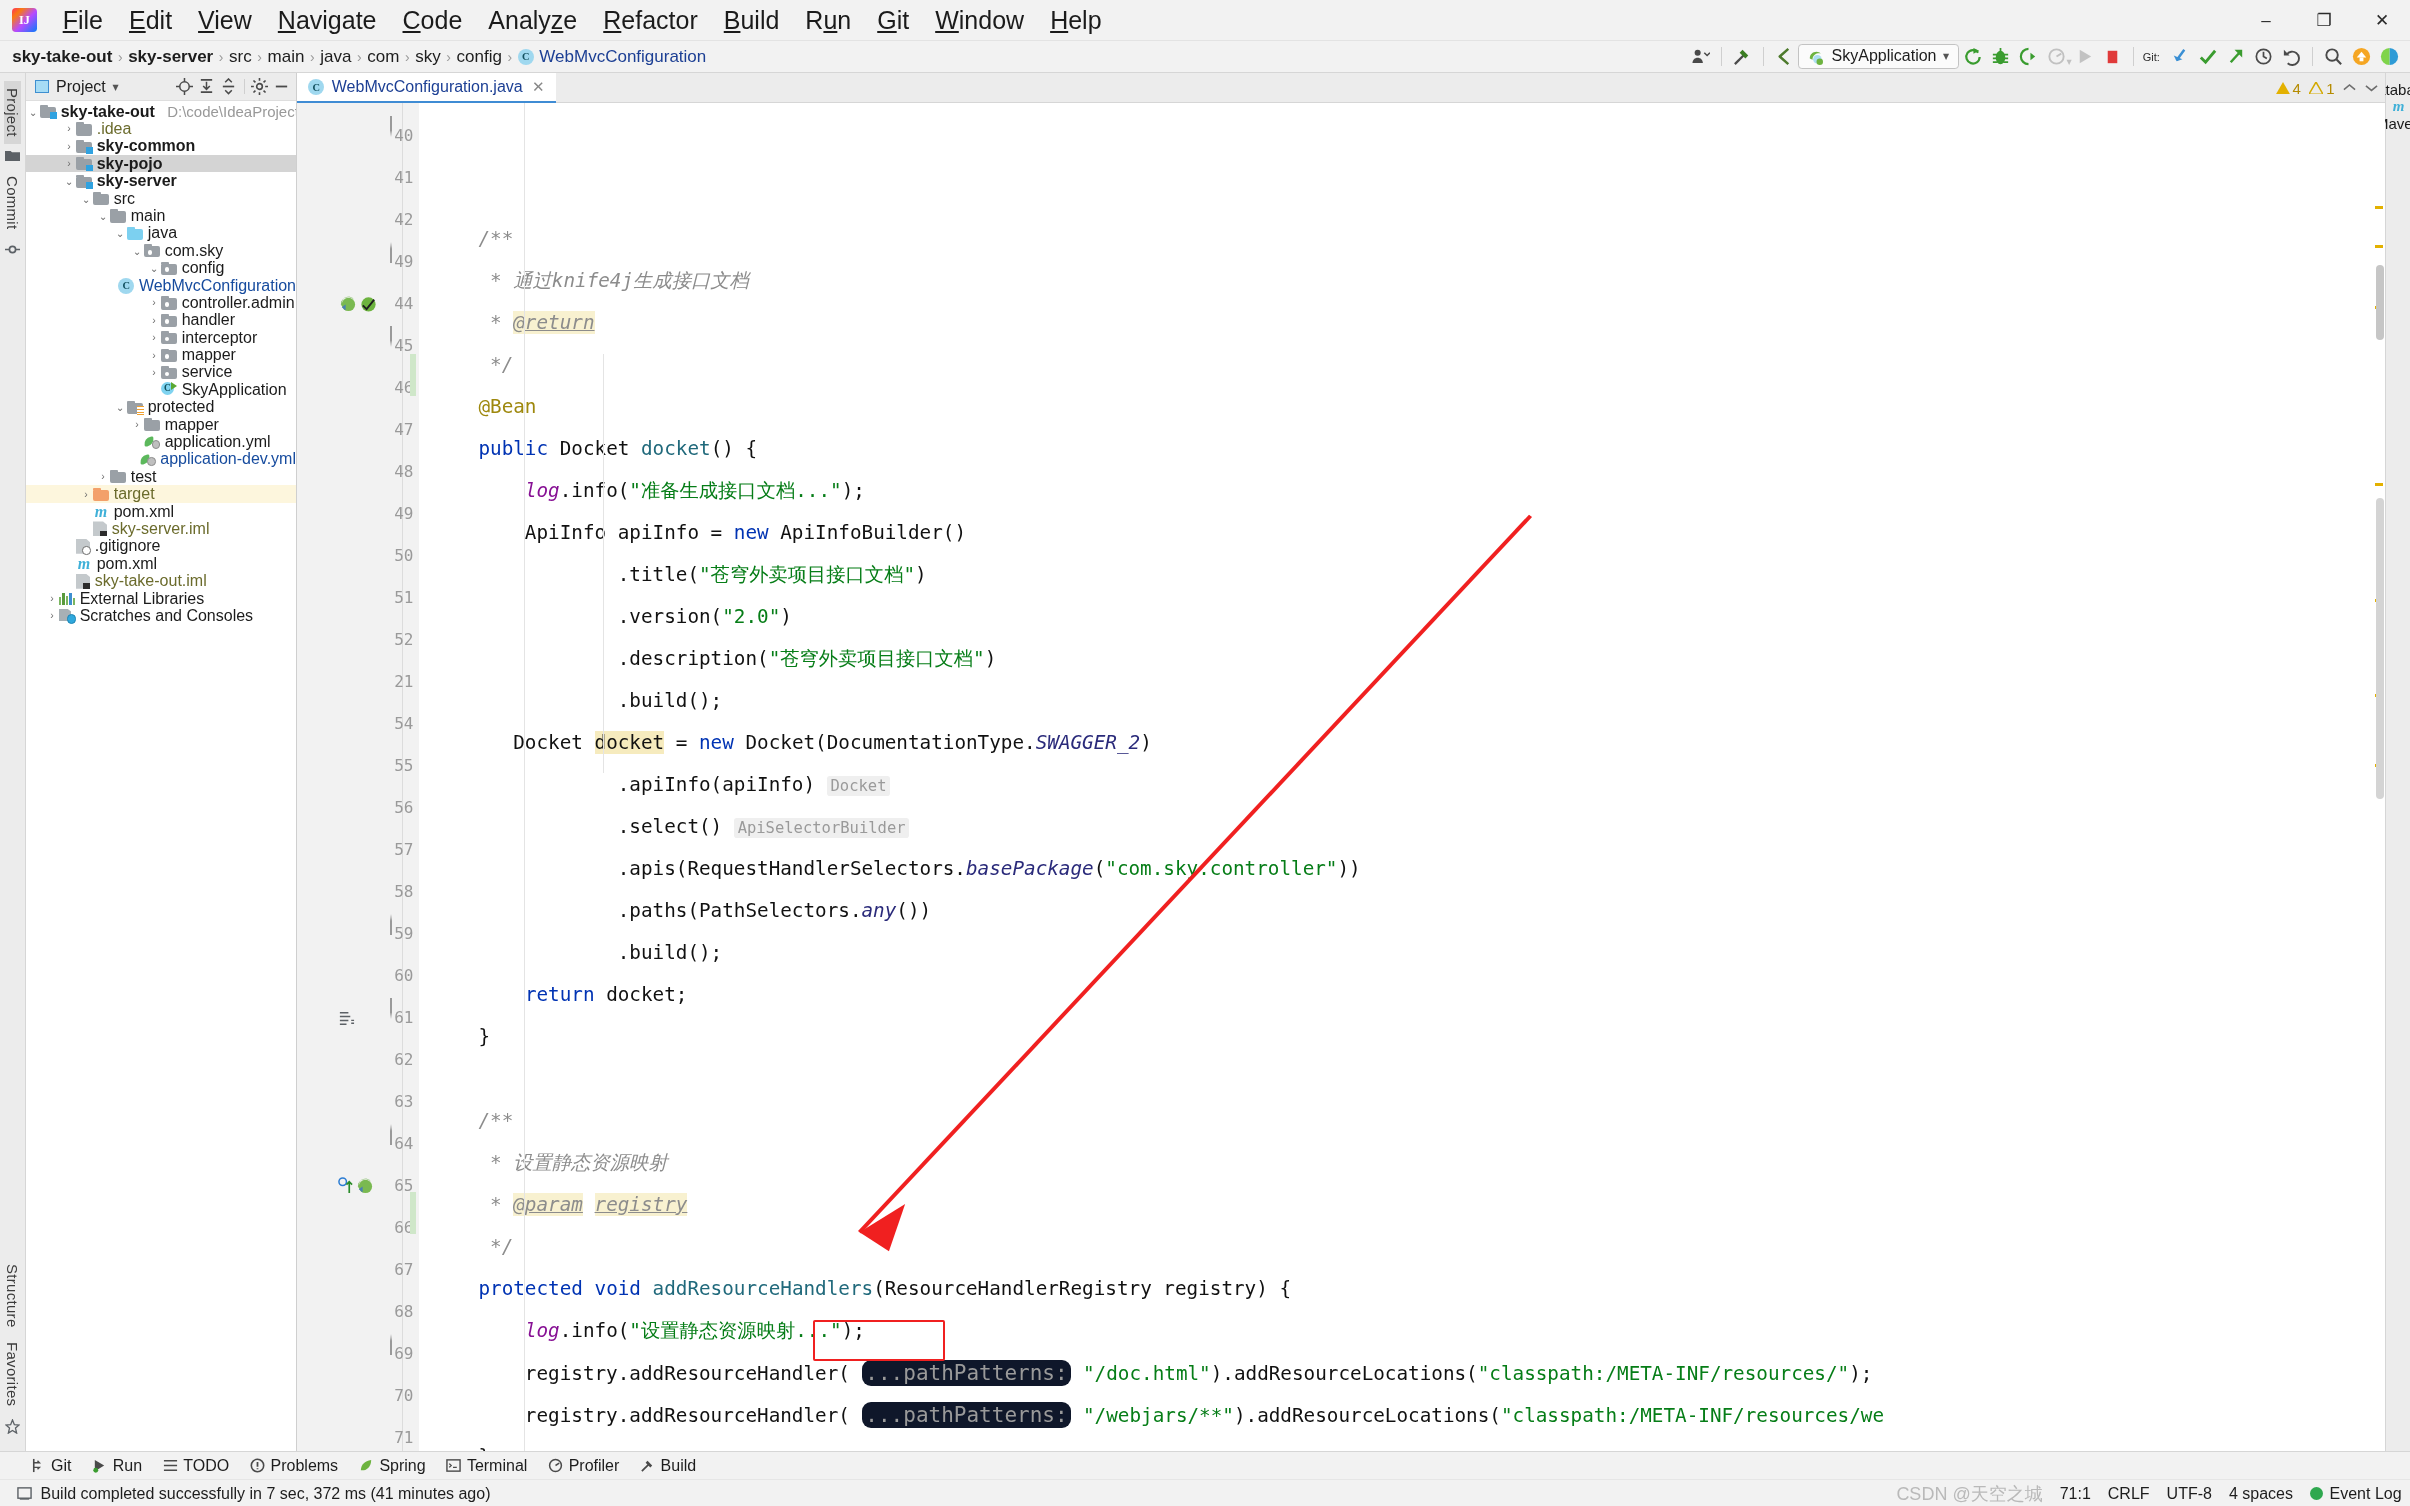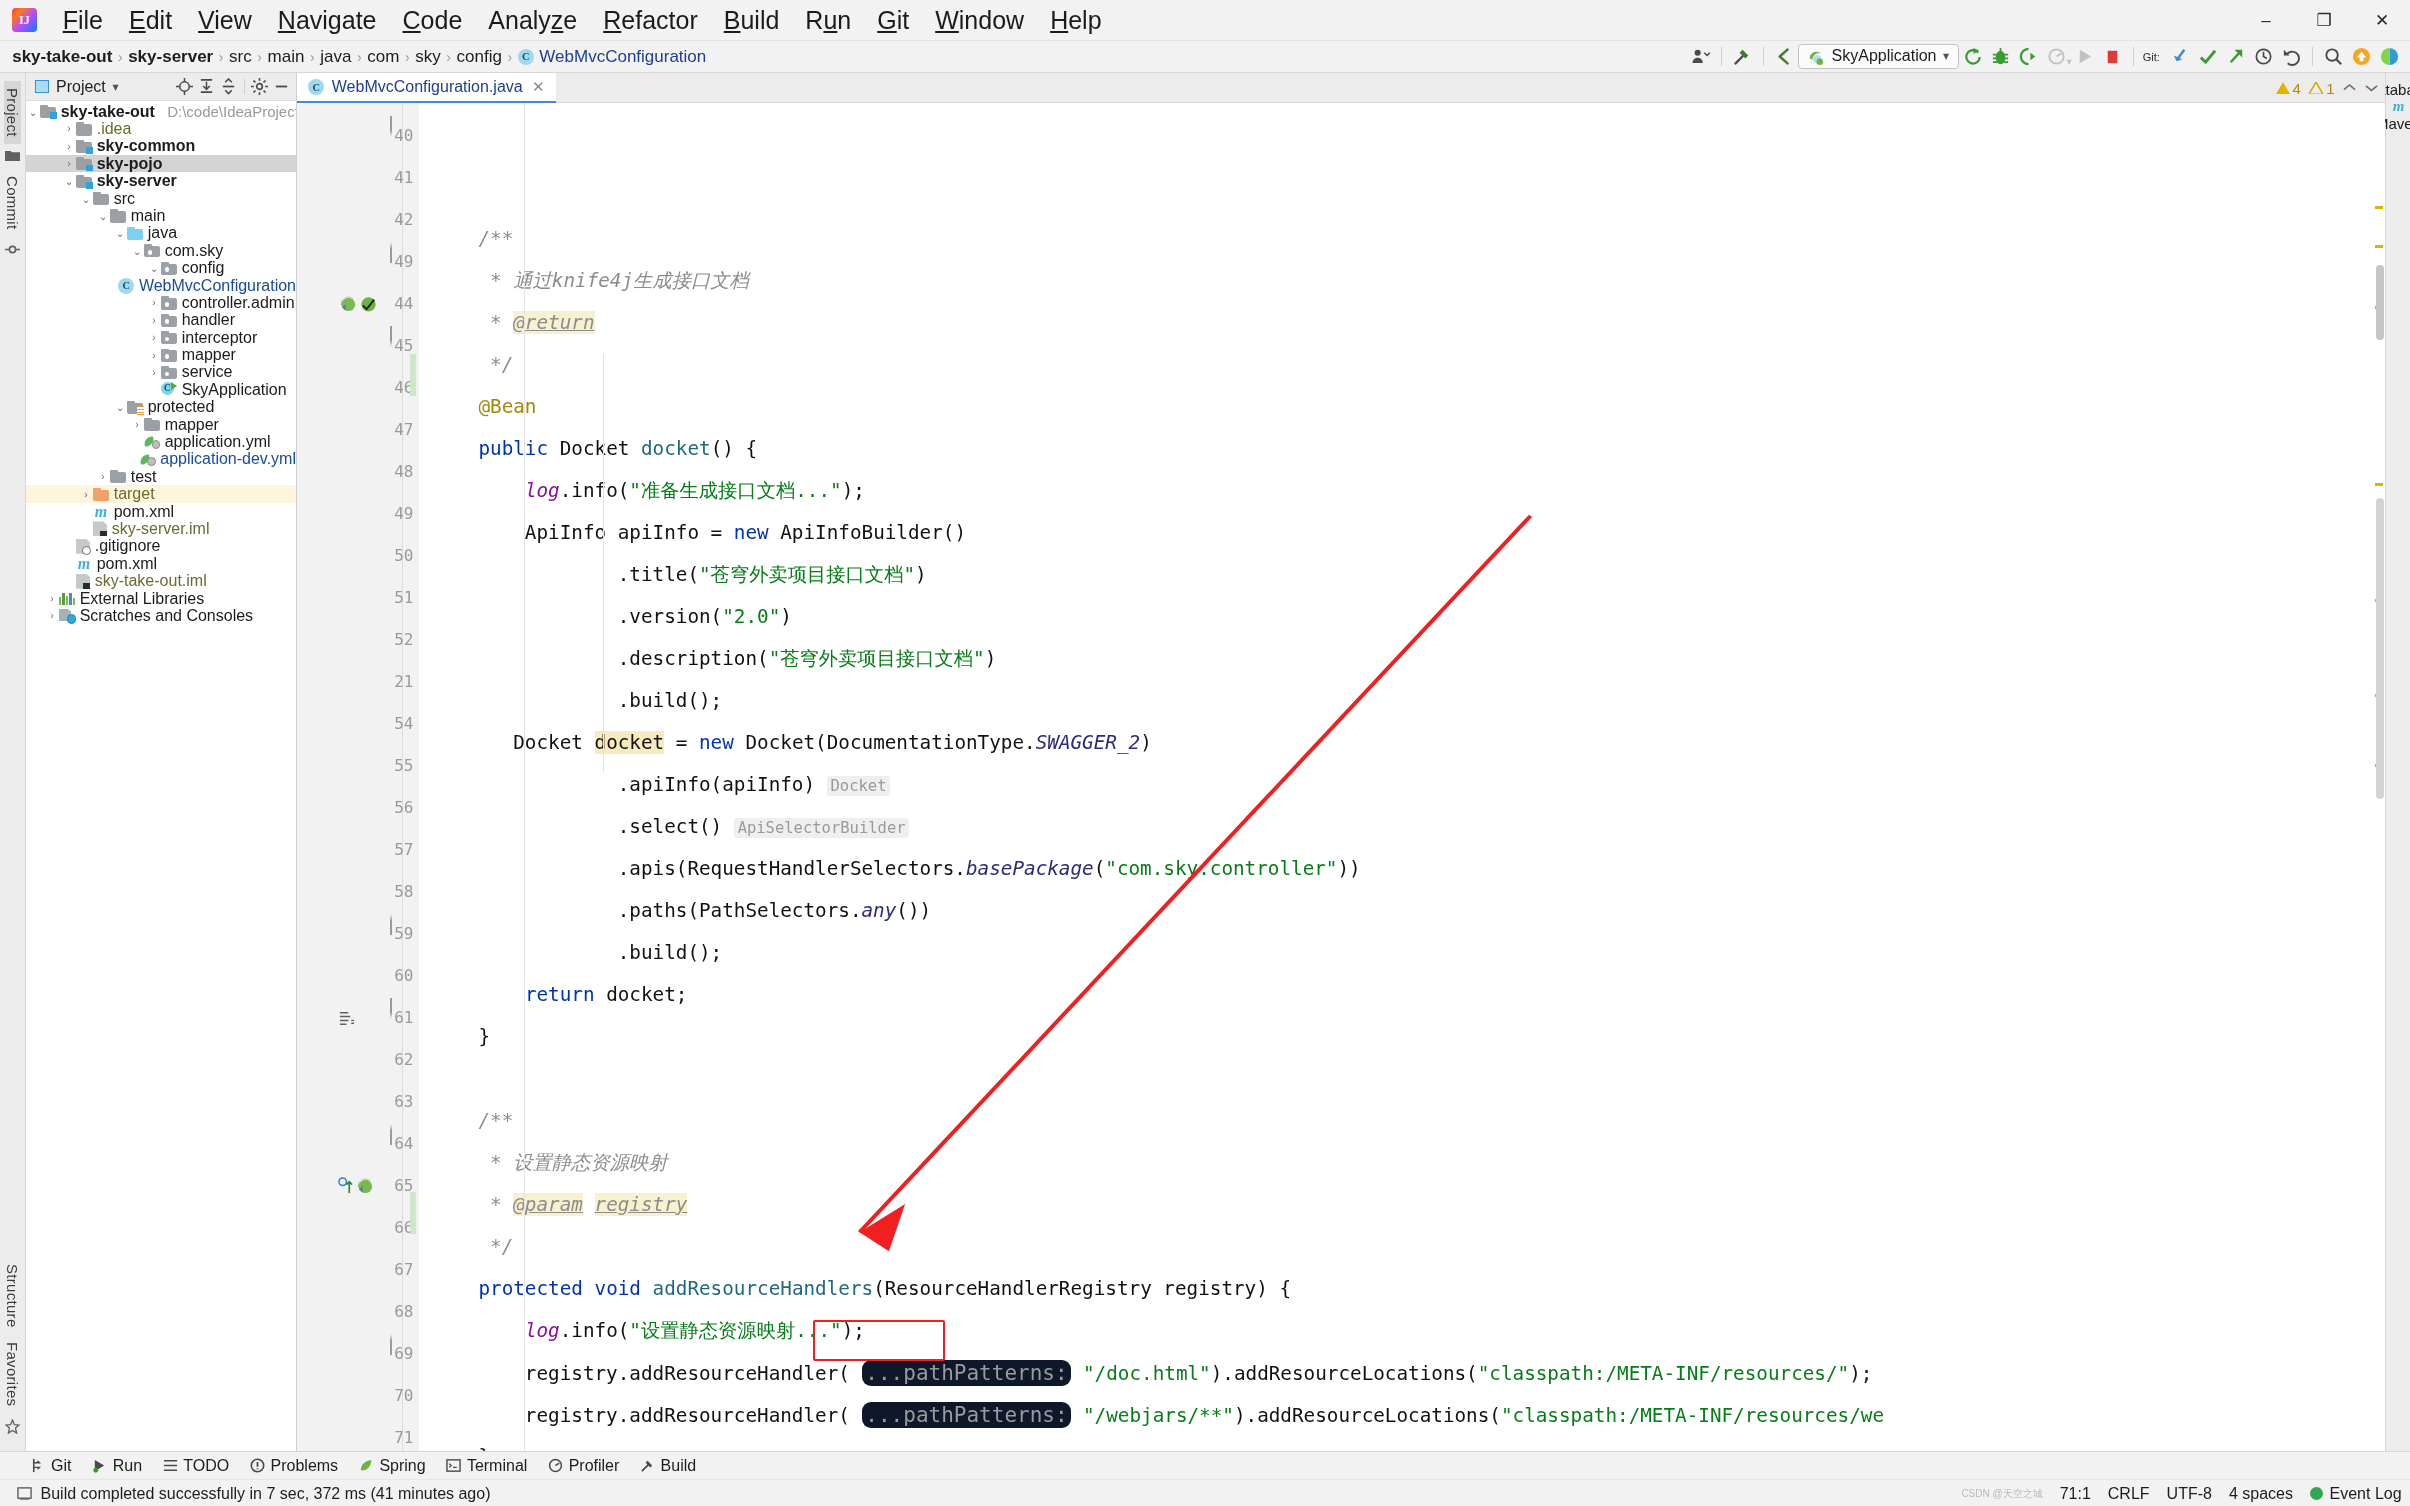--- a/index.html
+++ b/index.html
@@ -214,21 +214,21 @@
   .bbtn { display:flex; align-items:center; gap:5.6px; font-size:16px; color:#1d1d1d;
           padding:1.9px 9.4px; cursor:default; border-radius:2.8px; }
   .statusbar {
     height:28px; min-height:28px; background:#f2f2f2; display:flex; align-items:center;
     padding:0 9.4px 0 17px; font-size:16px; color:#1d1d1d; border-top:0.9px solid #e6e6e6;
   }
   .statusbar .right { margin-left:auto; display:flex; align-items:center; gap:17px; }
   .sbitem { cursor:default; white-space:nowrap; }
   .evlog { display:flex; align-items:center; gap:6.6px; }
   .evdot { width:13px;height:13px;border-radius:50%; background:#2fa84f; }
-  .wm { color:#b9b9b9; font-size:10px; }
+  .wm { color:#b9b9b9; font-size:18px; }
 </style>
 </head>
 <body>
 
 <div id="app">
 
   <div class="titlebar">
     <div class="ij-logo">
       <div class="sq"></div>
         <div class="ij">IJ</div>

